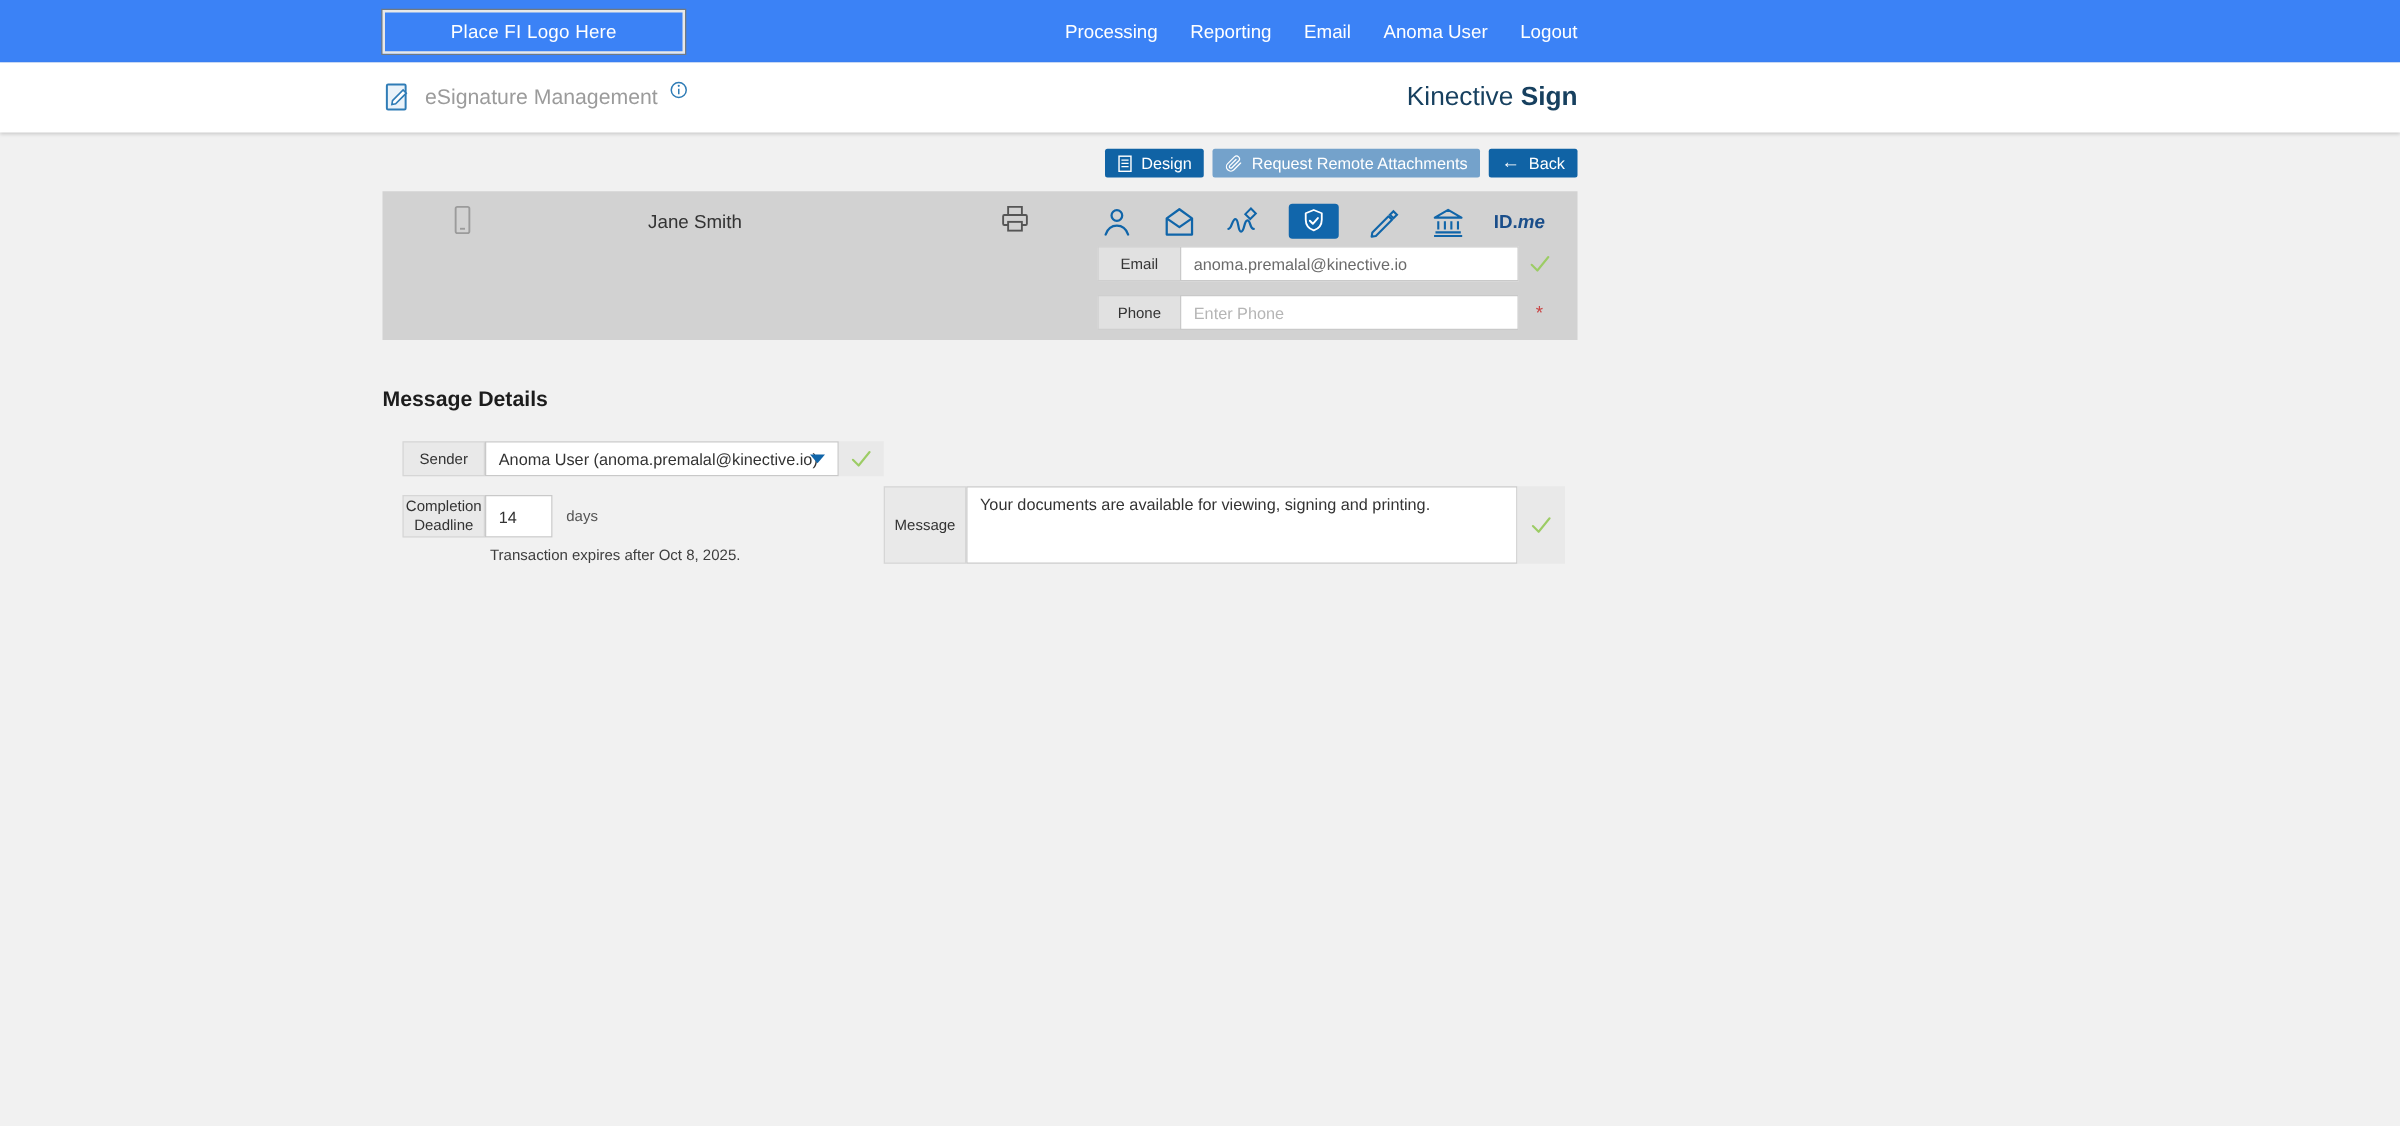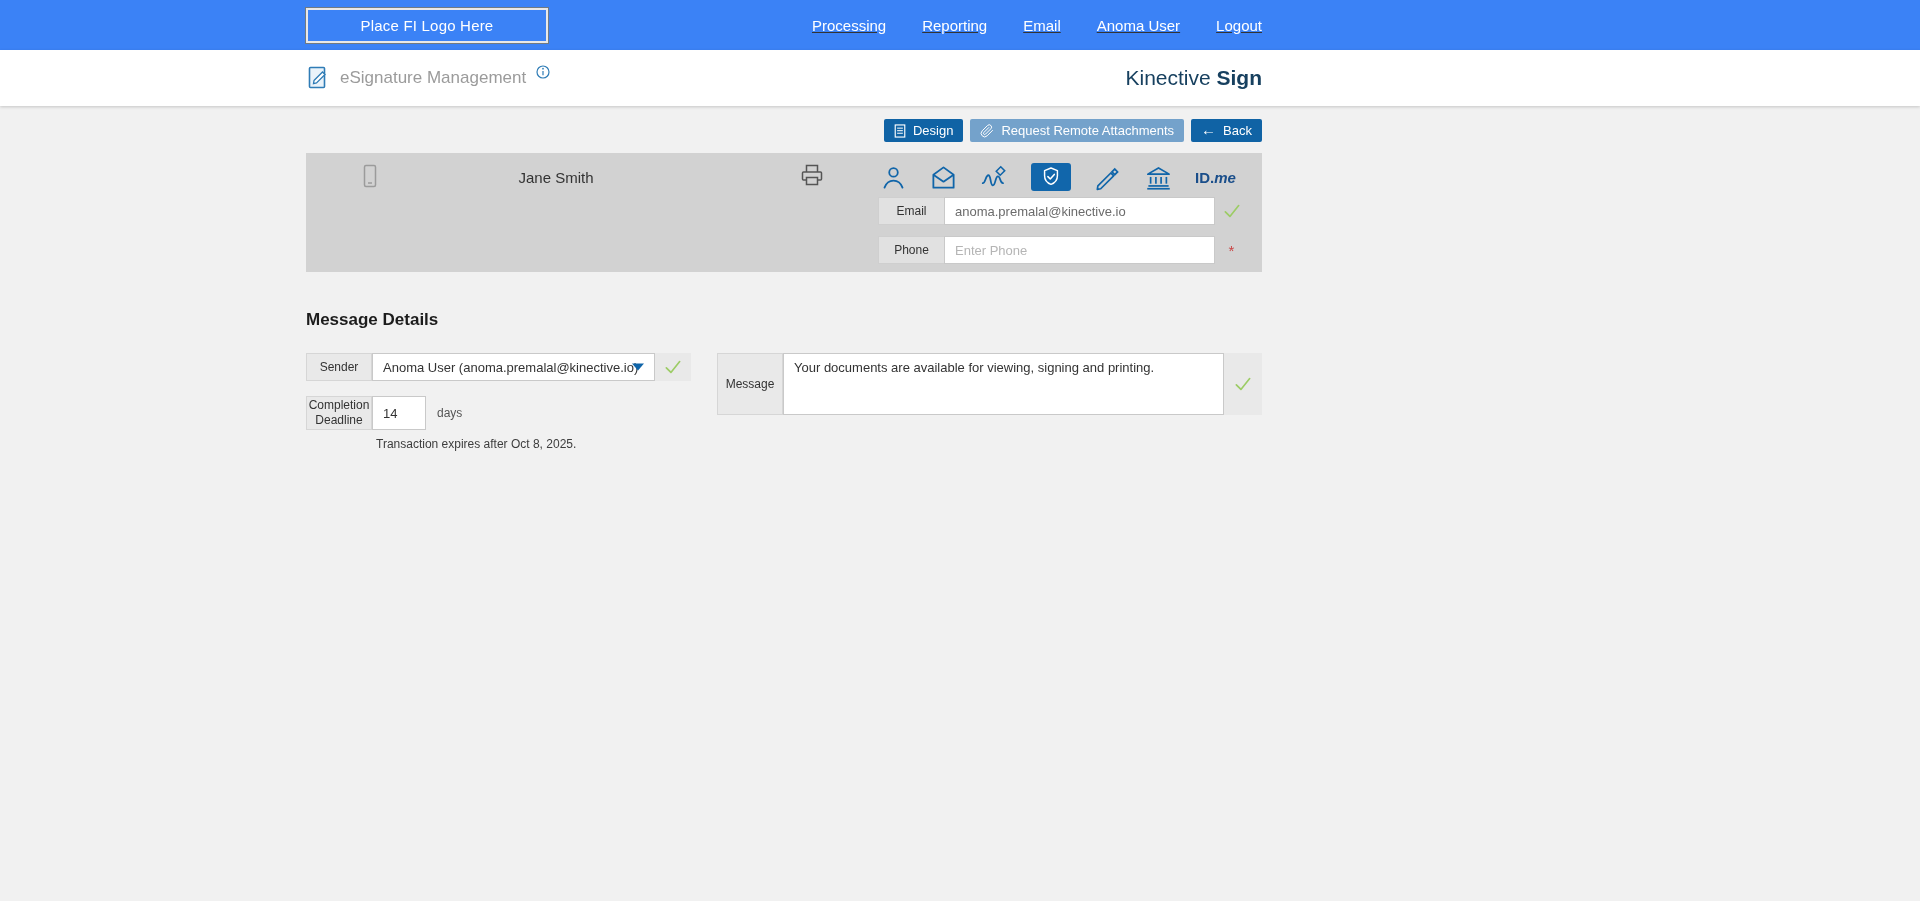--- a/index.html
+++ b/index.html
@@ -14,21 +14,21 @@
 
   
   .topbar { height:50px; background:#3b82f6; }
   .topbar-shell { height:100%; display:flex; align-items:center; justify-content:space-between; }
   .logo-box {
     width:242px; height:35px;
     border:2px solid #e8e8e8; box-shadow:0 0 0 1px #707a83;
     display:flex; align-items:center; justify-content:center;
     color:#ffffff; font-size:15px; letter-spacing:.2px;
   }
-  .topnav { display:flex; align-items:flex-start; gap:36px;text-decoration:underline; }
+  .topnav { display:flex; align-items:flex-start; gap:26px; }
   .nav-item { color:#ffffff; font-size:15px; cursor:pointer; text-decoration:none; white-space:nowrap; }
 
   
   .header { height:56px; background:#ffffff; box-shadow:0 1px 3px rgba(0,0,0,.18); position:relative; z-index:2; }
   .header-shell { height:100%; display:flex; align-items:center; justify-content:space-between; }
   .header-left { display:flex; align-items:center; }
   .header-title { font-size:17px; color:#9b9b9b; margin-left:10px; }
   .info-wrap { margin-left:9px; position:relative; top:-6px; cursor:pointer; }
   .brand { font-size:21px; color:#17405f; }
   .brand .bold { font-weight:700; }
@@ -65,21 +65,21 @@
     width:66px; background:#e1e1e1; border:1px solid #cfcfcf; border-right:none;
     display:flex; align-items:center; justify-content:center; font-size:12px; color:#333;
   }
   .r-field { width:271px; border:1px solid #c9c9c9; background:#fff; font-family:inherit; font-size:13px; color:#6b6b6b; padding:0 10px; outline:none; }
   .r-field::placeholder { color:#b5b5b5; }
   .r-status { width:33px; display:flex; align-items:center; justify-content:center; }
   .required { color:#c94444; font-size:15px; line-height:1; }
 
   
   .section-heading { margin-top:38px; font-size:17px; font-weight:700; color:#1c1c1c; }
-  .columns { display:flex; gap:26px; margin-top:23px; align-items:flex-start; }
+  .columns { display:flex; margin-top:23px; align-items:flex-end;margin-left:16px; }
   .col-left { width:385px; }
   .col-right { width:545px; }
 
   .f-row { display:flex; align-items:stretch; }
   .f-label {
     width:66px; background:#e9e9e9; border:1px solid #d6d6d6;
     display:flex; align-items:center; justify-content:center; text-align:center;
     font-size:12px; color:#333; line-height:1.25; padding:2px;
   }
   .f-status { background:#e9e9e9; display:flex; align-items:center; justify-content:center; }

